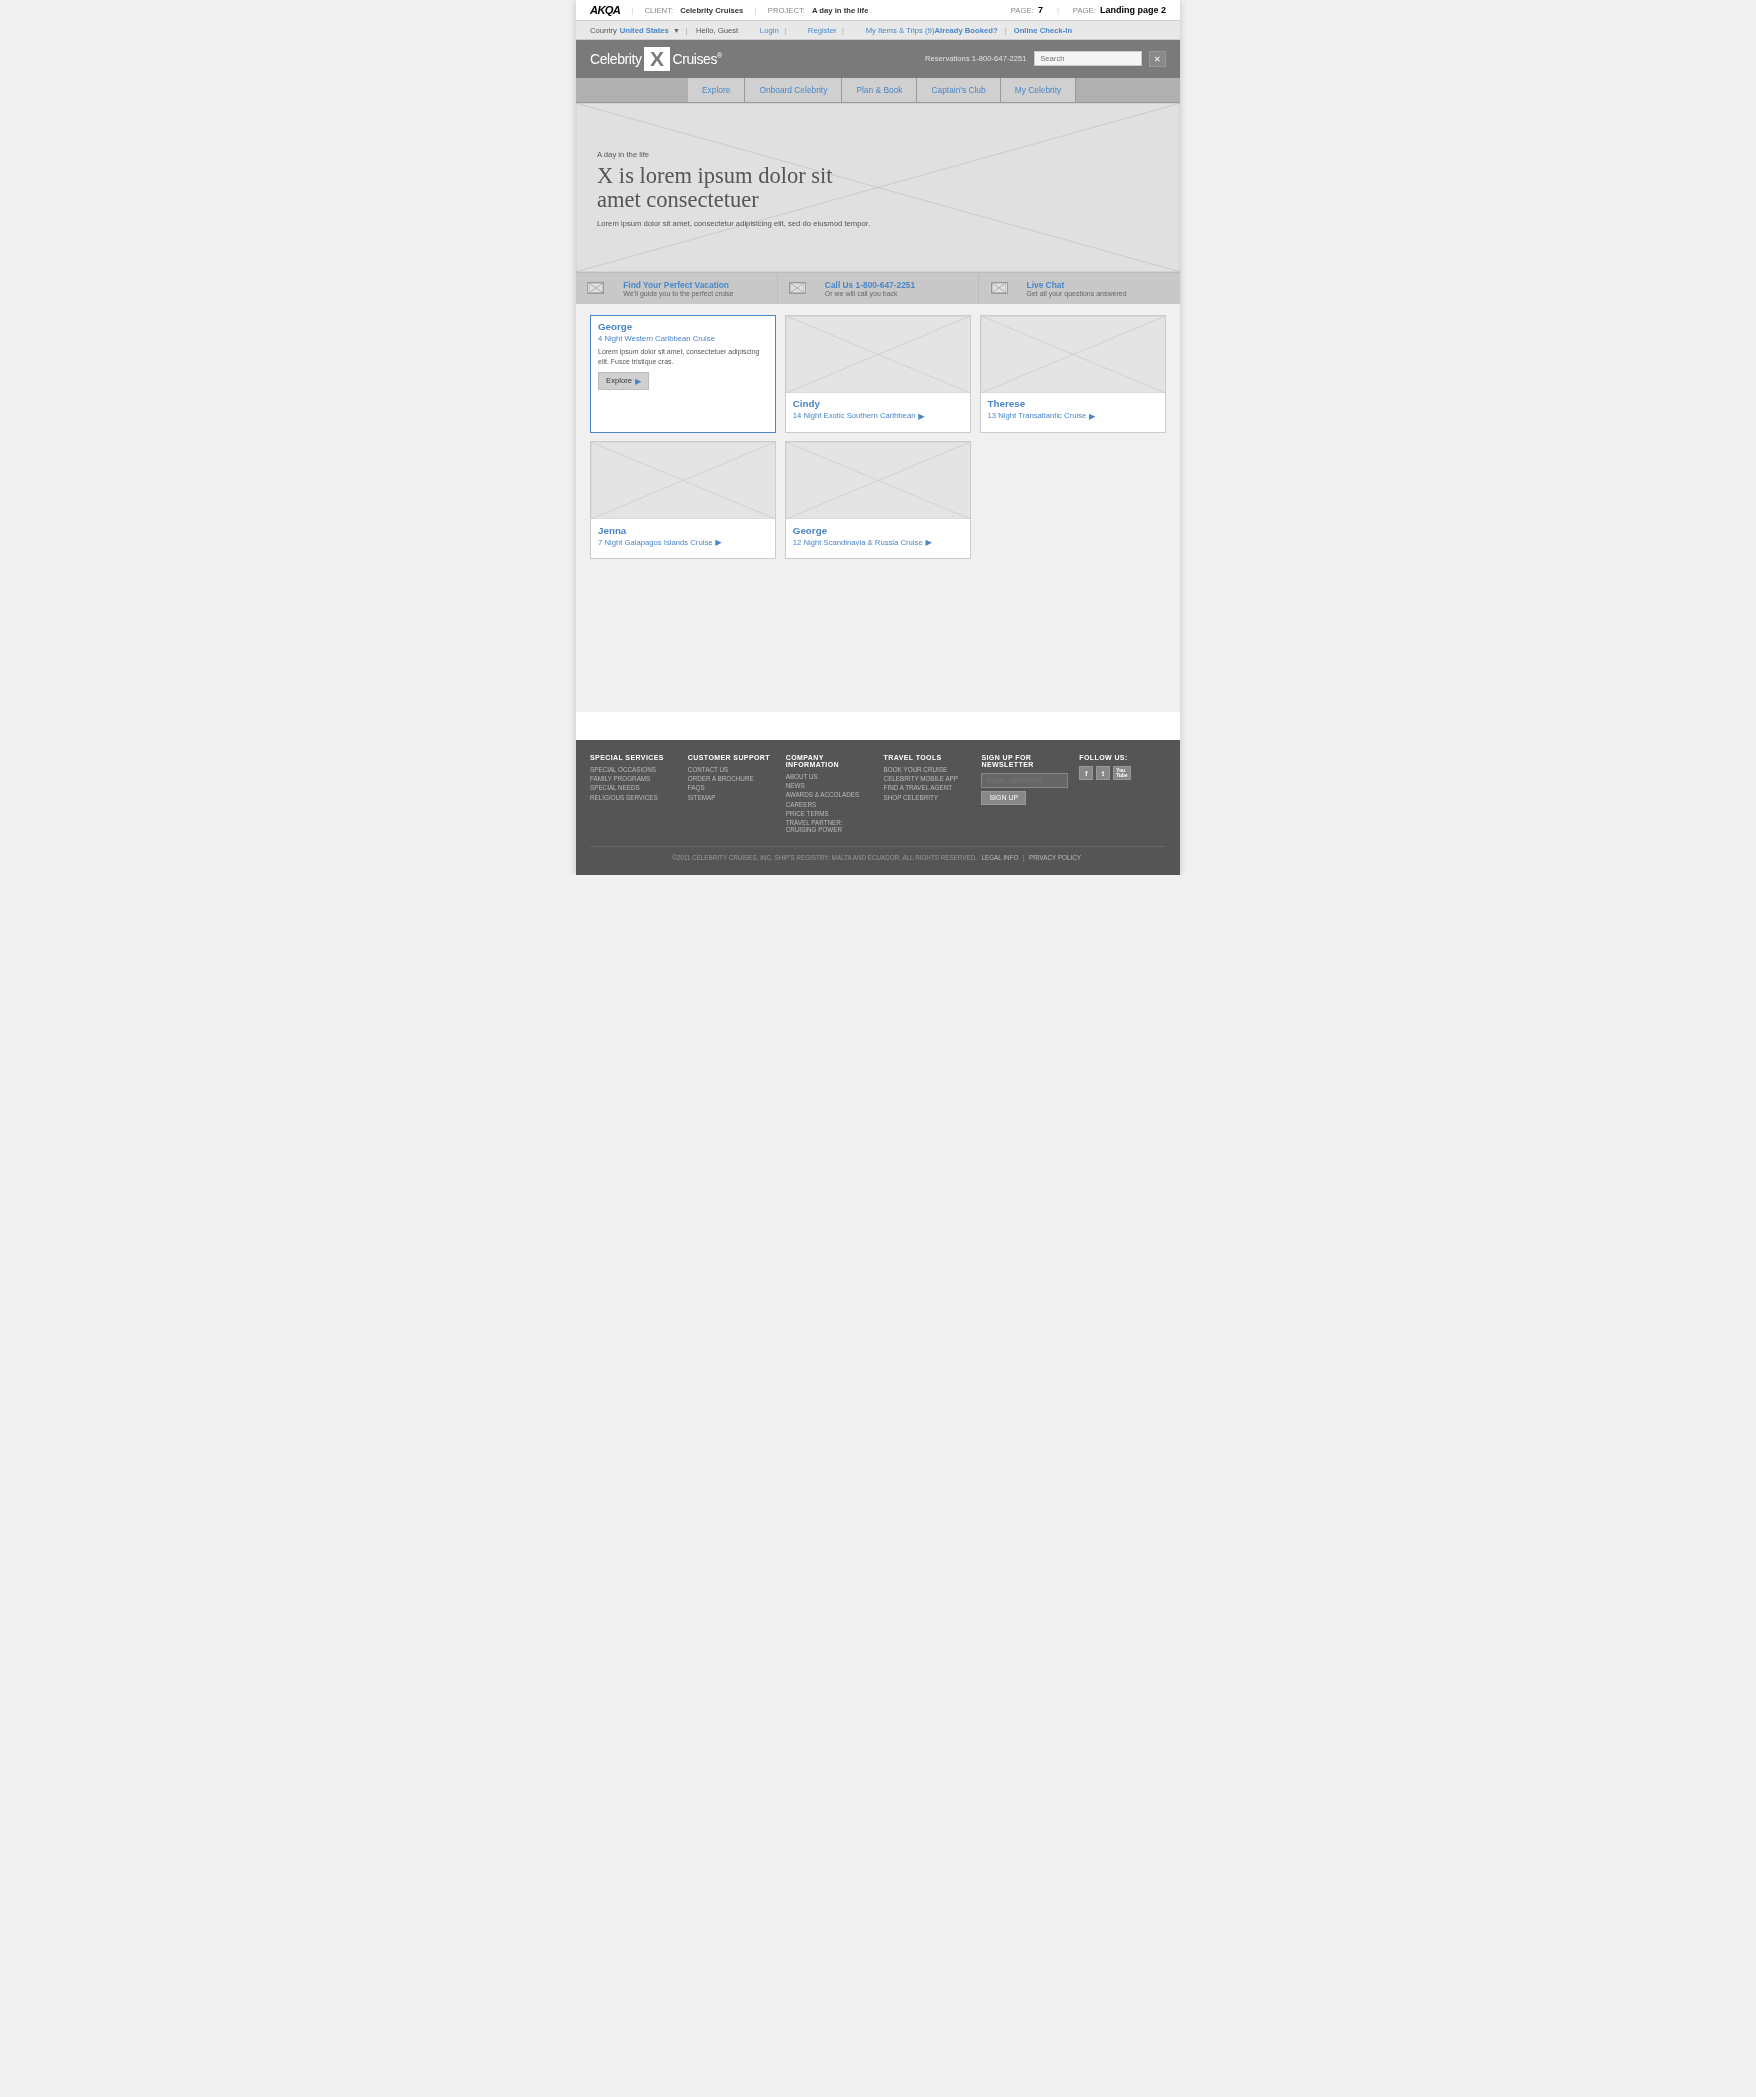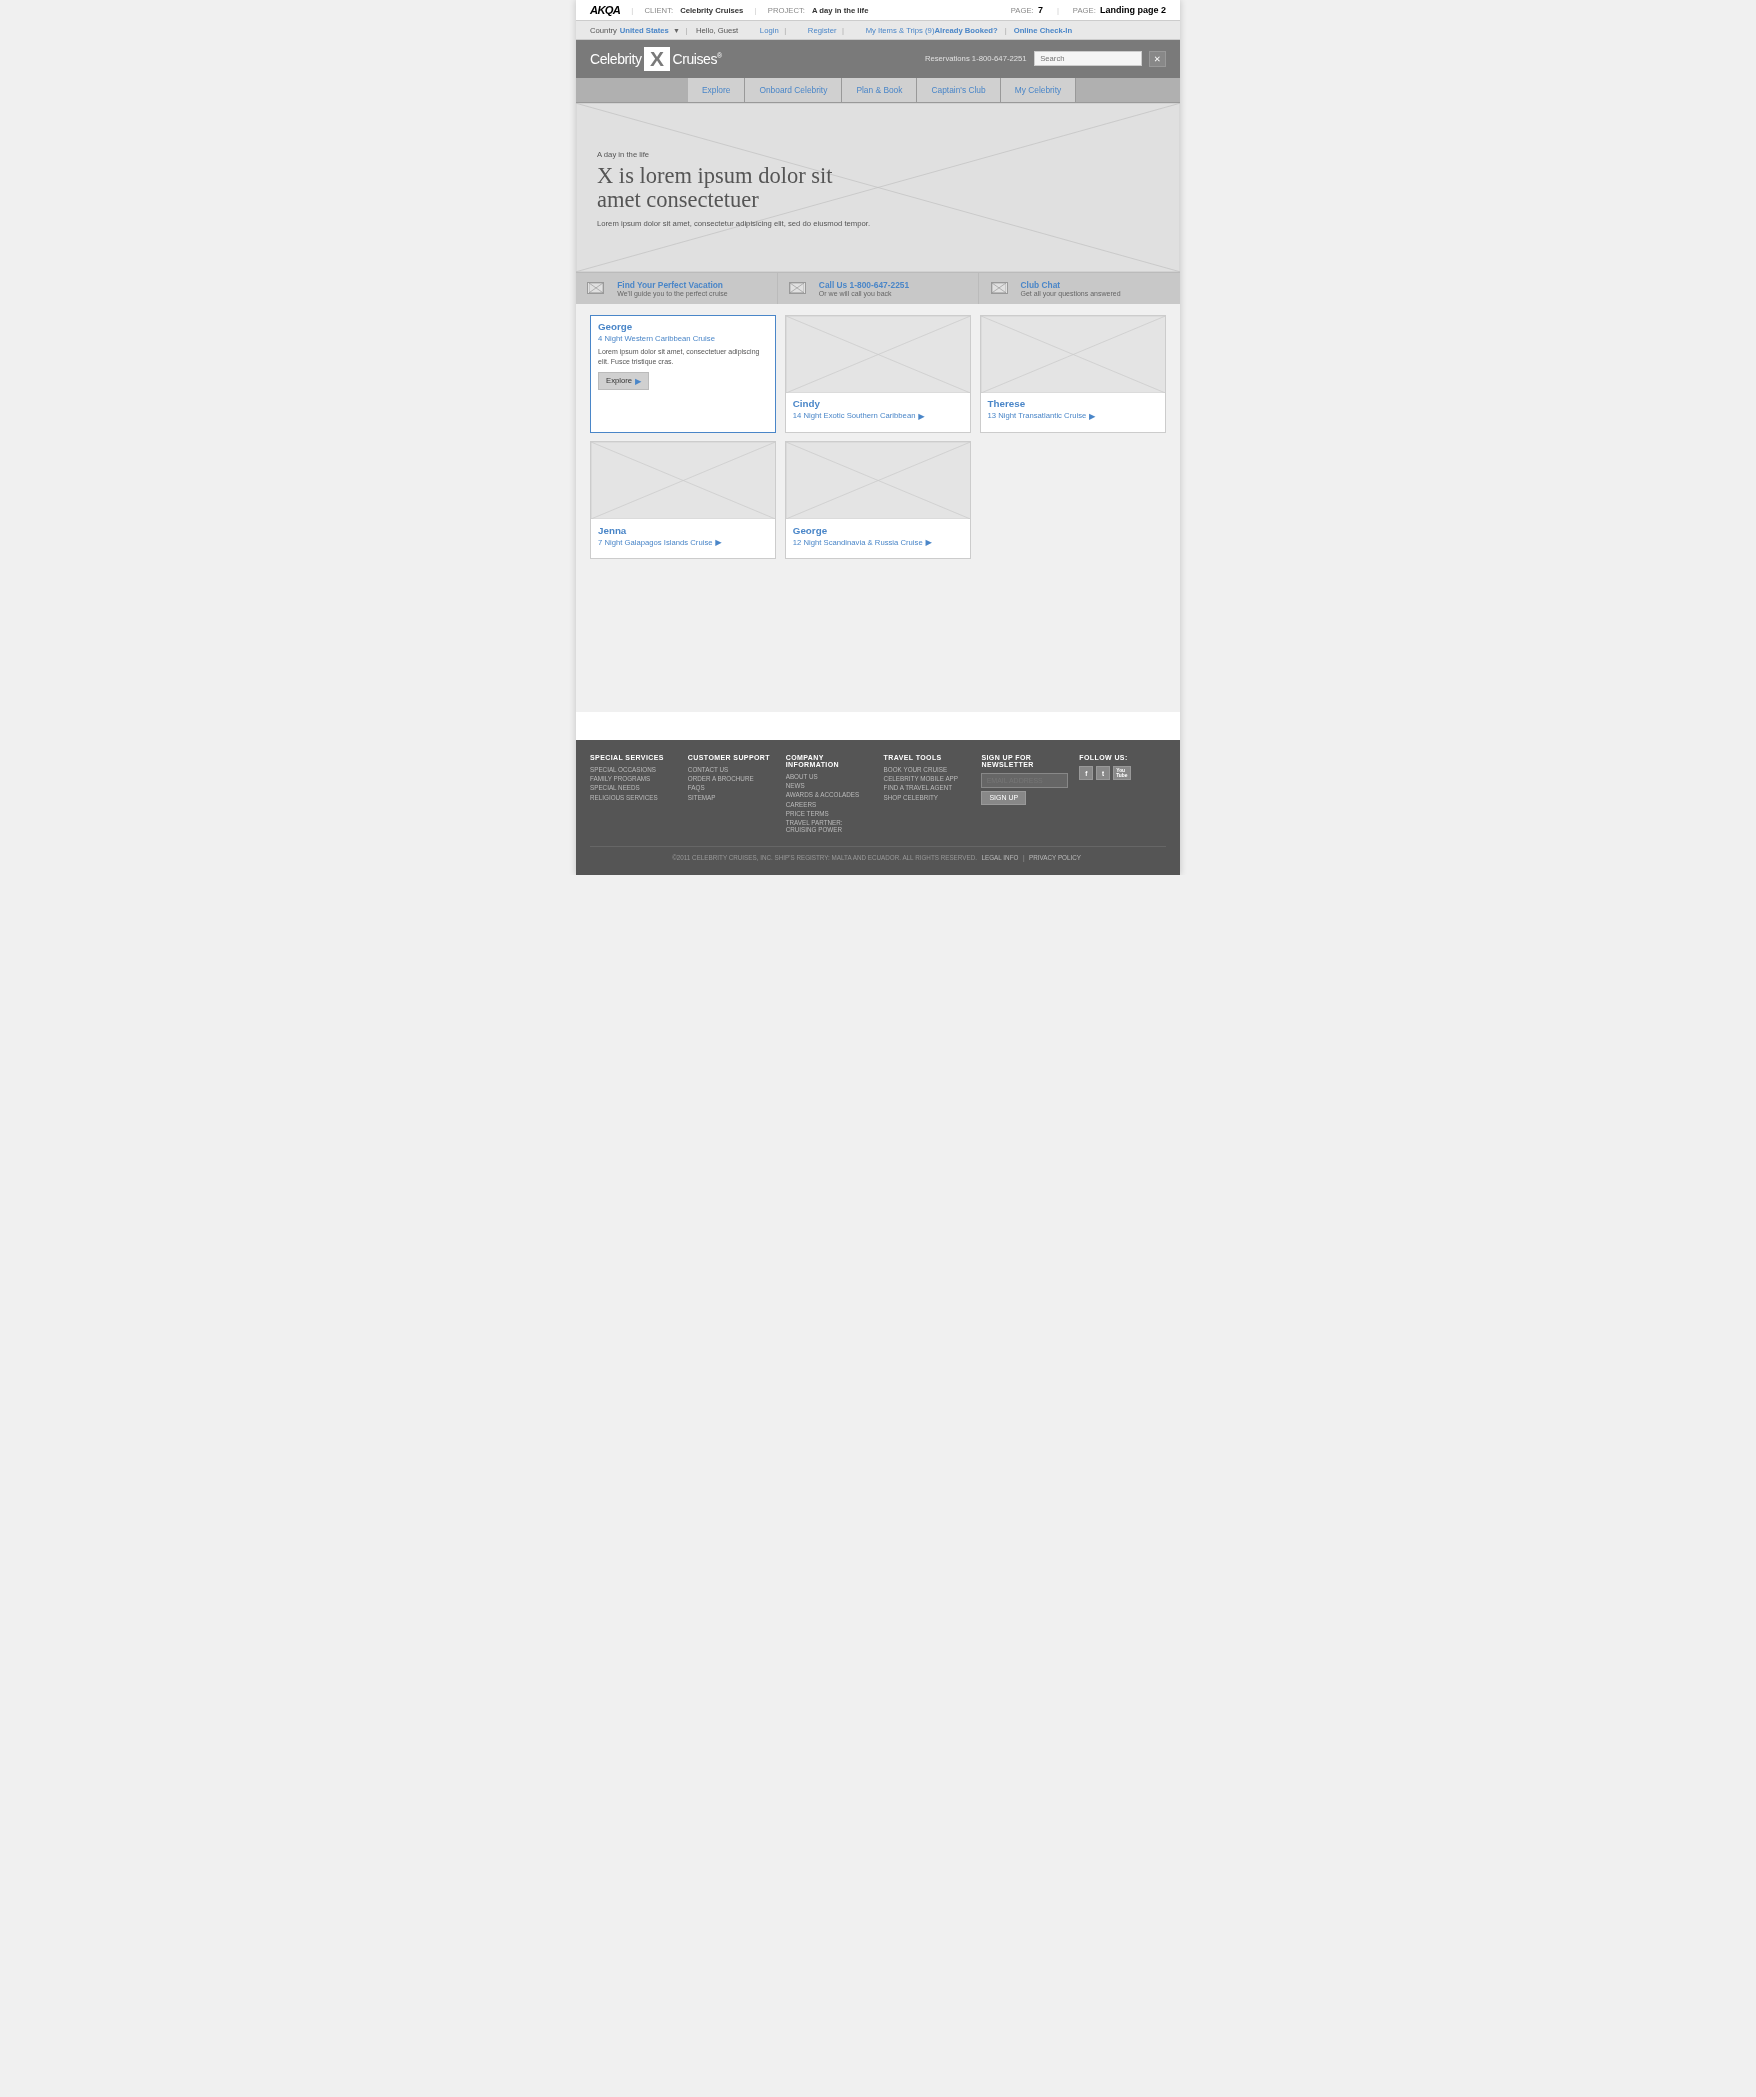--- a/index.html
+++ b/index.html
@@ -132,21 +132,21 @@
       display: flex;
       align-items: center;
       border-top: 0.7px solid #bbb;
     }
     .cta-item {
       flex: 1;
       display: flex;
       align-items: center;
       padding: 7px 11.2px;
       border-right: 0.7px solid #bbb;
-      gap: 13px;
+      gap: 19px;
     }
     .cta-item:last-child { border-right: none; }
     .cta-icon {
       width: 17px;
       height: 12.6px;
       border: 0.7px solid #999;
       background: #e0e0e0;
       display: flex;
       align-items: center;
       justify-content: center;
@@ -406,21 +406,21 @@
     </div>
     <div class="cta-item">
       <div class="cta-icon">
         <svg width="14" height="9.8" viewBox="0 0 20 14">
           <rect width="20" height="14" fill="none" stroke="#999" stroke-width="1"></rect>
           <line x1="0" y1="0" x2="20" y2="14" stroke="#999" stroke-width="1"></line>
           <line x1="20" y1="0" x2="0" y2="14" stroke="#999" stroke-width="1"></line>
         </svg>
       </div>
       <div>
-        <div class="cta-title">Club Chat</div>
+        <div class="cta-title">Live Chat</div>
         <div class="cta-sub">Get all your questions answered</div>
       </div>
     </div>
   </div>
 
   <div class="main-content">
     <div class="cruise-grid">
 
       <div class="cruise-card-featured">
         <div class="card-body">

